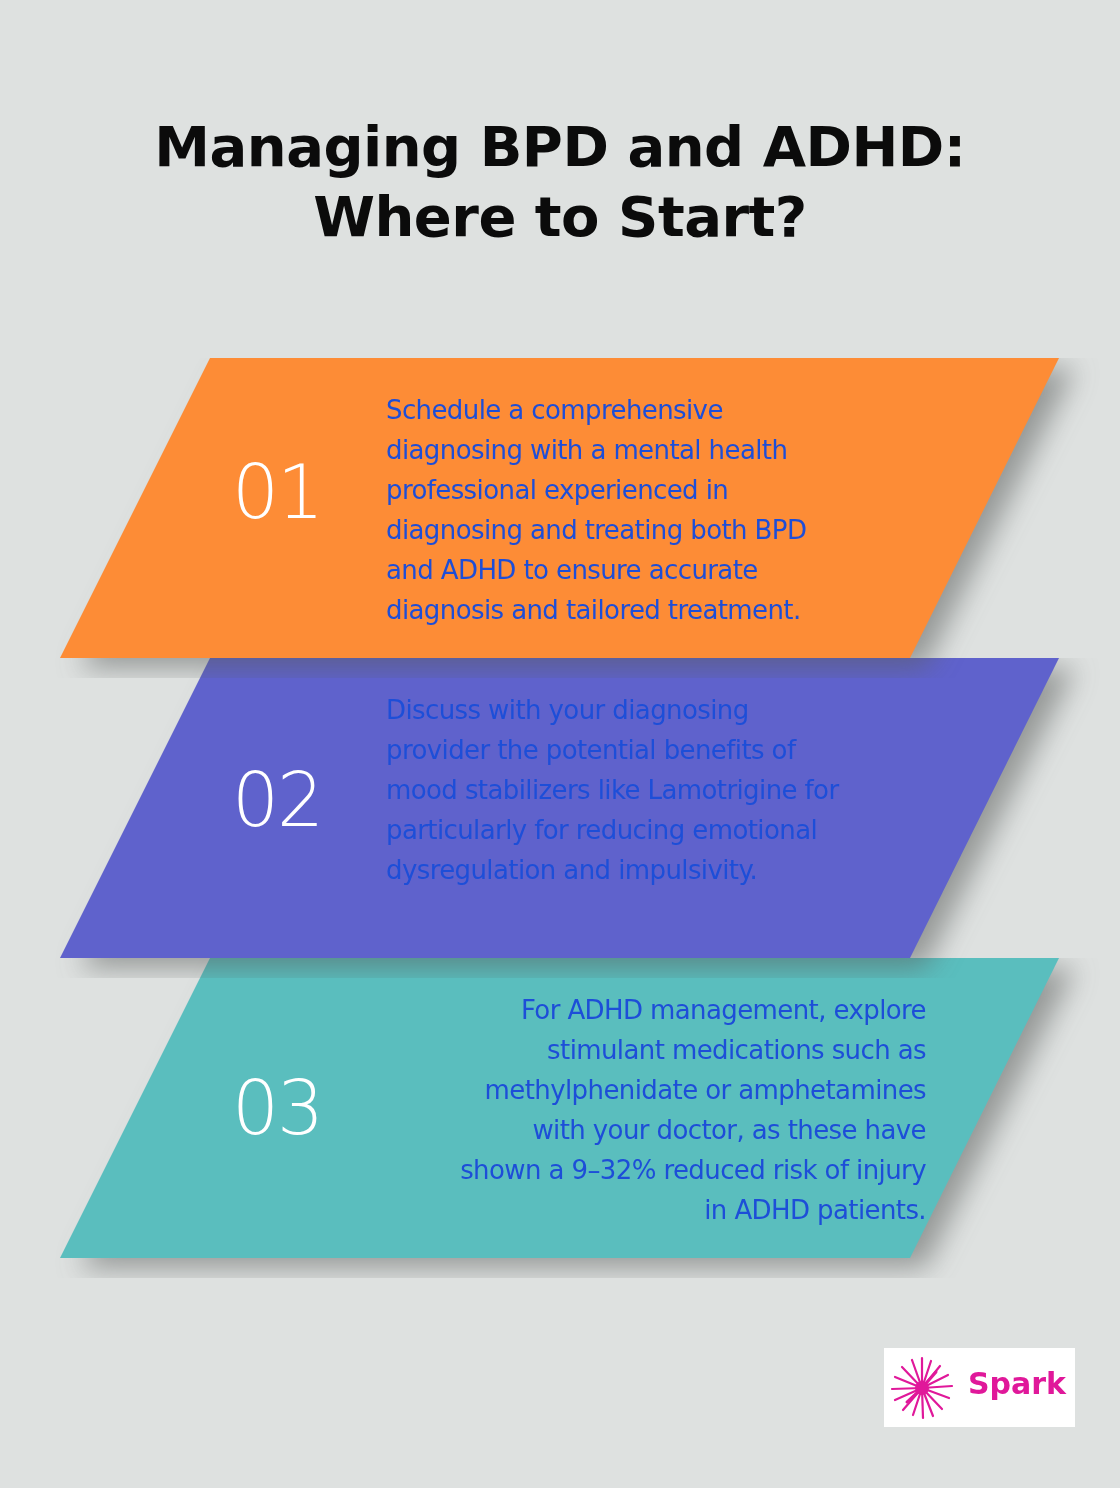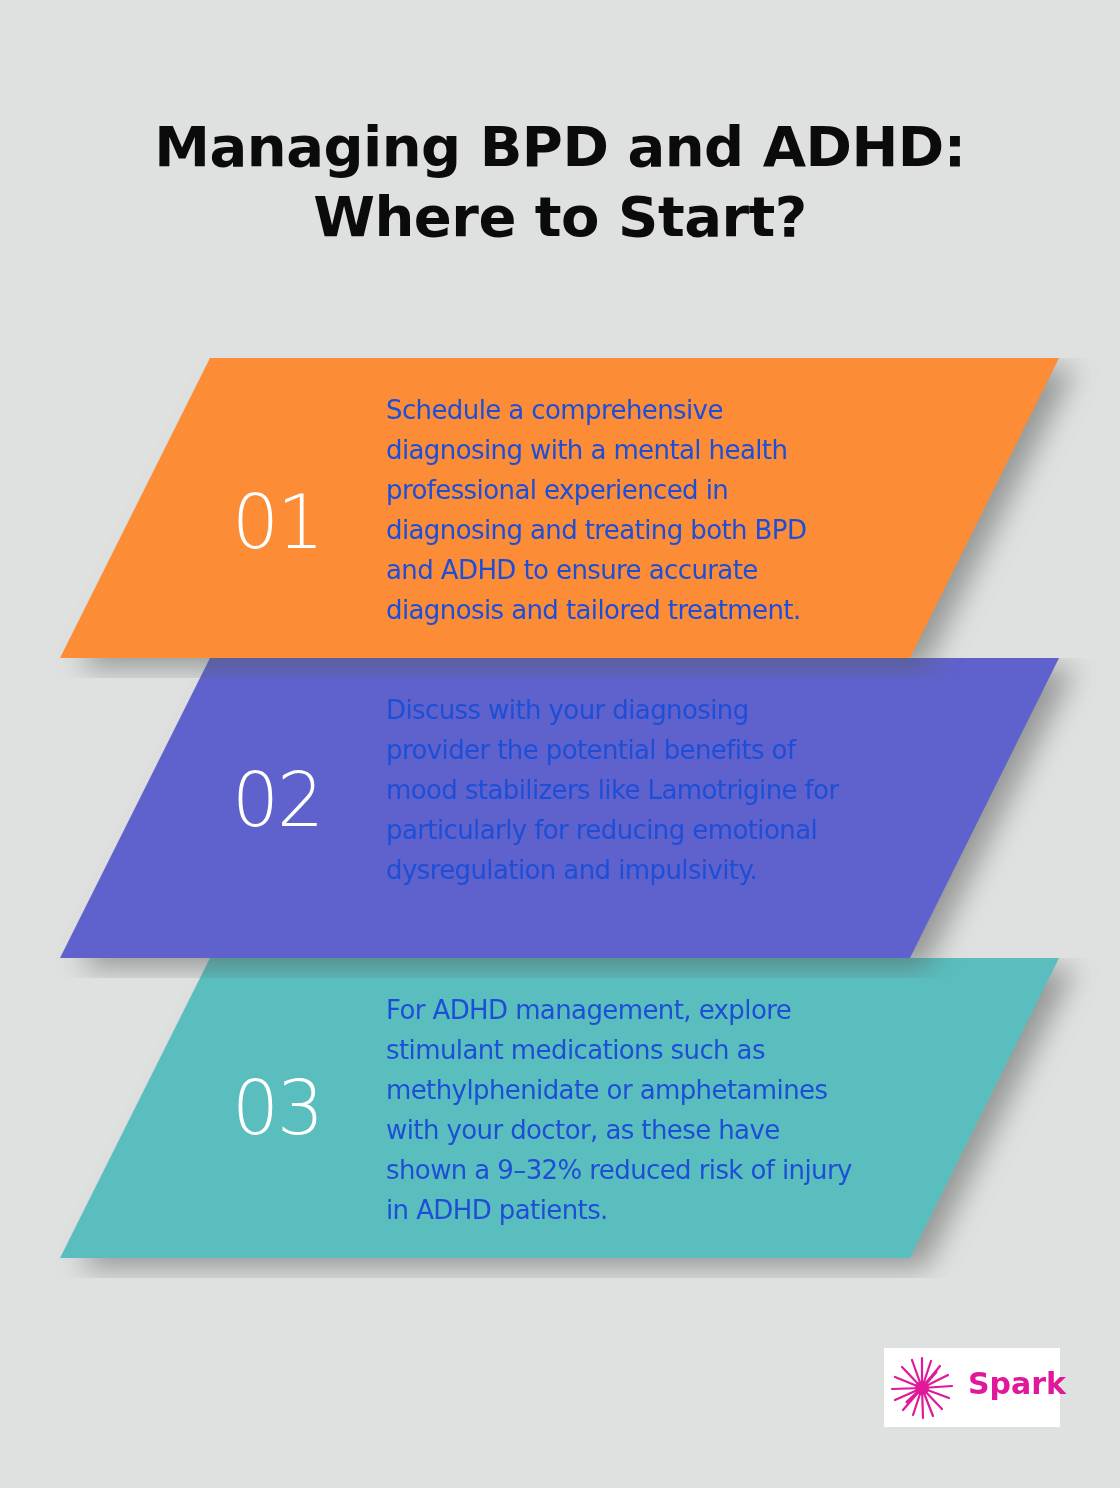--- a/index.html
+++ b/index.html
@@ -3,21 +3,21 @@
 <meta charset="utf-8">
 <style>
   html,body{margin:0;padding:0;}
   body{width:1120px;height:1488px;background:#dee1e0;position:relative;overflow:hidden;font-family:"DejaVu Sans","Liberation Sans",sans-serif;}
   .title{position:absolute;left:0;top:112px;width:1120px;text-align:center;font-weight:bold;font-size:56px;line-height:70px;color:#0b0b0b;letter-spacing:-0.5px;}
   .step{position:absolute;left:0;width:1120px;height:300px;}
   .shadow{position:absolute;left:0;top:0;width:1120px;height:320px;}
   .shape{position:absolute;left:0;top:0;}
   .num{position:absolute;left:222px;width:110px;text-align:center;font-size:74px;font-weight:200;color:#ffffff;line-height:80px;font-family:"DejaVu Sans","Liberation Sans",sans-serif;letter-spacing:-2px;}
   .text{position:absolute;left:375px;width:540px;color:#1d4ed8;font-size:26px;line-height:40px;font-family:"DejaVu Sans","Liberation Sans",sans-serif;letter-spacing:-0.6px;margin-left:11px;}
-  .logo{position:absolute;left:884px;top:1348px;width:176px;height:79px;background:#ffffff;}
+  .logo{position:absolute;left:884px;top:1348px;width:176px;height:79px;background:#ffffff;padding-left:15px;}
   .logo-text{position:absolute;left:84px;top:18px;font-size:30px;font-weight:bold;color:#e0189a;font-family:"DejaVu Sans","Liberation Sans",sans-serif;}
 </style>
 </head>
 <body>
 
 <div class="title">
   <div>Managing BPD and ADHD:</div>
   <div>Where to Start?</div>
 </div>
 
@@ -30,21 +30,21 @@
 </svg>
 
 <div class="step" style="top:958px;">
   <svg class="shadow" viewBox="0 0 1120 320">
     <polygon points="230,10 1075,10 925,310 80,310" fill="#5a5d5c" opacity="0.55" filter="url(#blur)"></polygon>
   </svg>
   <svg class="shape" width="1120" height="300" viewBox="0 0 1120 300">
     <polygon points="210,0 1059,0 910,300 60,300" fill="#5abebe"></polygon>
   </svg>
   <div class="num" style="top:110px;">03</div>
-  <div class="text" style="top:32px;">
+  <div class="text" style="top:32px;text-align:right;">
     <div>For ADHD management, explore</div>
     <div>stimulant medications such as</div>
     <div>methylphenidate or amphetamines</div>
     <div>with your doctor, as these have</div>
     <div>shown a 9–32% reduced risk of injury</div>
     <div>in ADHD patients.</div>
   </div>
 </div>
 
 <div class="step" style="top:658px;">
@@ -64,21 +64,21 @@
   </div>
 </div>
 
 <div class="step" style="top:358px;">
   <svg class="shadow" viewBox="0 0 1120 320">
     <polygon points="230,10 1075,10 925,310 80,310" fill="#5a5d5c" opacity="0.55" filter="url(#blur)"></polygon>
   </svg>
   <svg class="shape" width="1120" height="300" viewBox="0 0 1120 300">
     <polygon points="210,0 1059,0 910,300 60,300" fill="#fd8c36"></polygon>
   </svg>
-  <div class="num" style="top:124px;">01</div>
+  <div class="num" style="top:94px;">01</div>
   <div class="text" style="top:32px;">
     <div>Schedule a comprehensive</div>
     <div>diagnosing with a mental health</div>
     <div>professional experienced in</div>
     <div>diagnosing and treating both BPD</div>
     <div>and ADHD to ensure accurate</div>
     <div>diagnosis and tailored treatment.</div>
   </div>
 </div>
 

